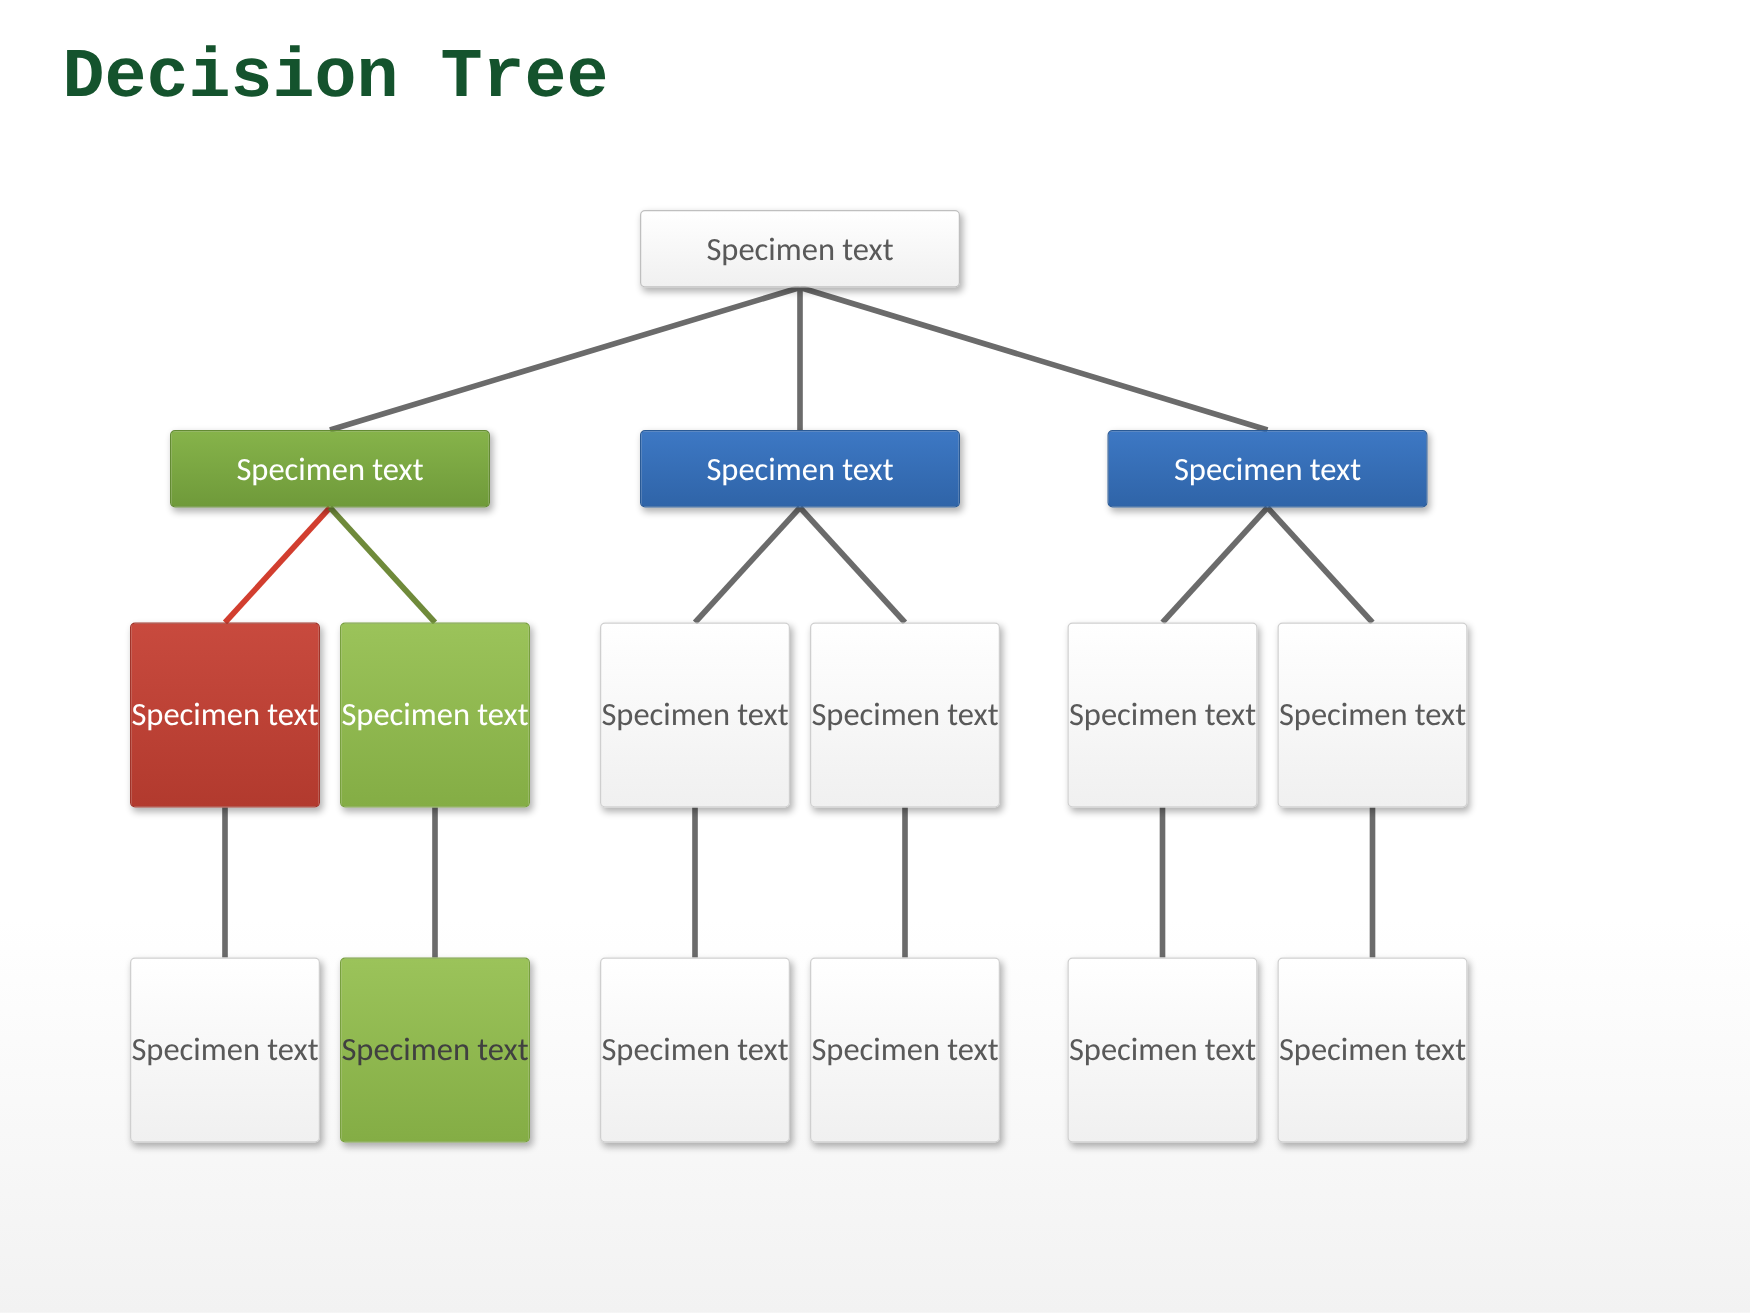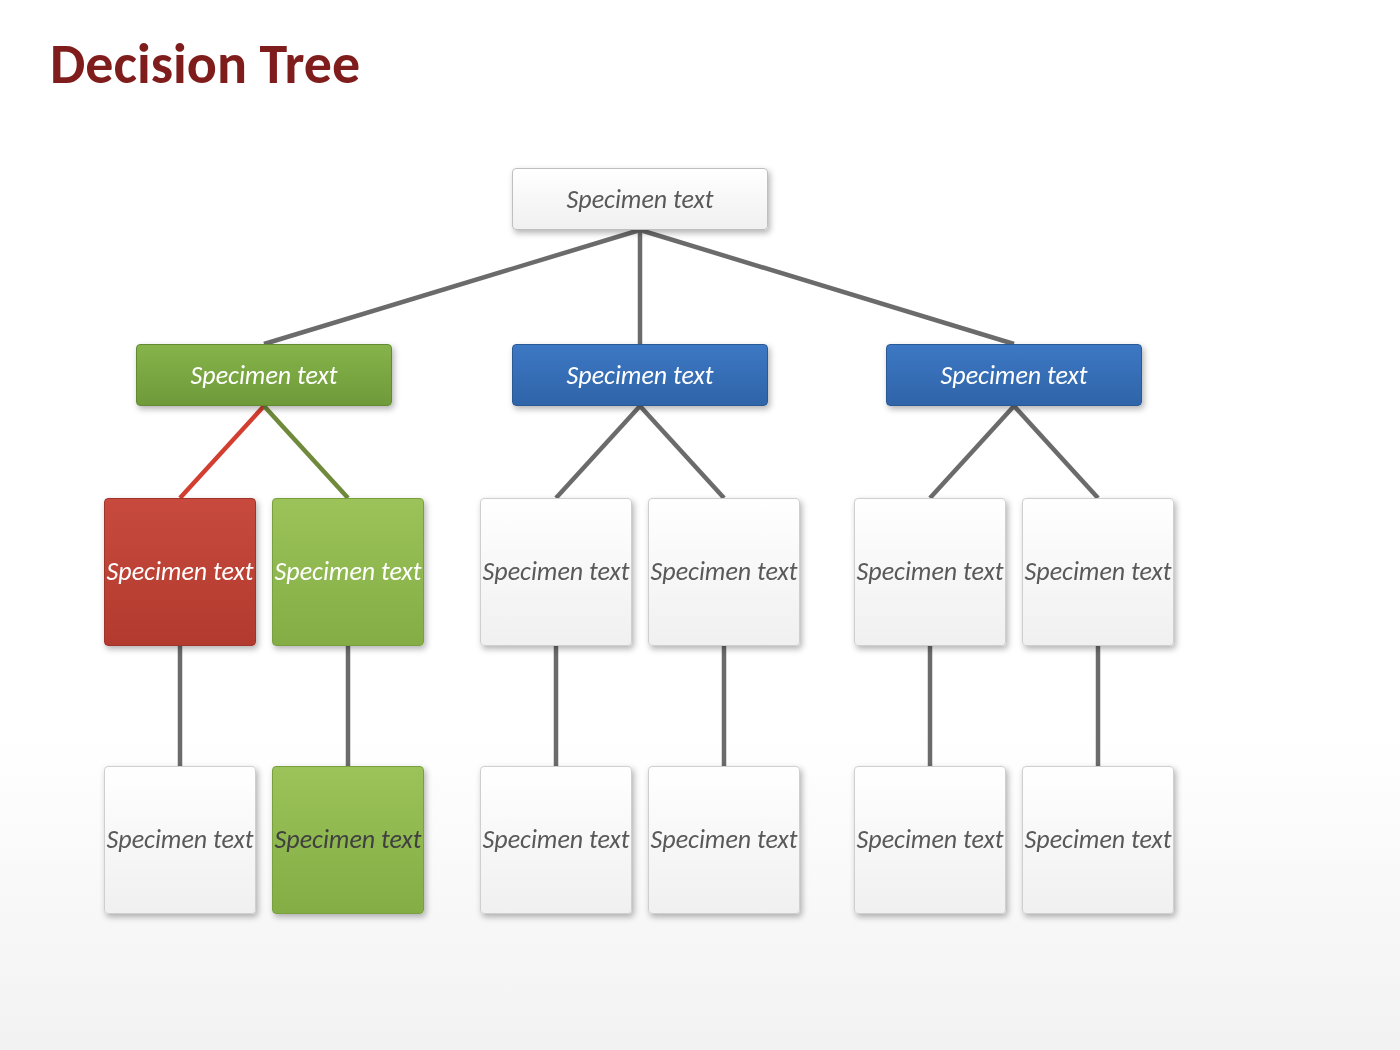--- a/index.html
+++ b/index.html
@@ -1,17 +1,17 @@
 <!DOCTYPE html>
 <html><head>
 <meta charset="utf-8">
 <style>
   html,body{margin:0;padding:0;width:1400px;height:1050px;font-family:'Calibri','Segoe UI',Arial,sans-serif;background:linear-gradient(to bottom,#ffffff 0%,#ffffff 70%,#f2f2f2 100%);}
-  .title{position:absolute;left:50px;top:30px;font-size:56px;font-weight:bold;color:#7f1d1d;}
-  .node{position:absolute;display:flex;align-items:center;justify-content:center;text-align:right;box-shadow:2px 3px 6px rgba(0,0,0,0.3);border-radius:4px;box-sizing:border-box;font-style:italic;}
+  .title{position:absolute;left:50px;top:30px;font-size:56px;font-weight:bold;color:#14532d;font-family:Liberation Mono, monospace;}
+  .node{position:absolute;display:flex;align-items:center;justify-content:center;text-align:right;box-shadow:2px 3px 6px rgba(0,0,0,0.3);border-radius:4px;box-sizing:border-box;}
   .node-root{width:256px;height:62px;background:linear-gradient(to bottom,#ffffff,#f0f0f0);border:1px solid #bfbfbf;color:#595959;font-size:26px;}
   .node-mid{width:256px;height:62px;color:#fff;font-size:26px;}
   .node-leaf{width:152px;height:148px;font-size:26px;line-height:1.15;}
   .blue{background:linear-gradient(to bottom,#3d78c4,#2f64a8);border:1px solid #2a5a95;}
   .green-dark{background:linear-gradient(to bottom,#86b34a,#6f9a3a);border:1px solid #638a33;}
   .green{background:linear-gradient(to bottom,#9bc35a,#84ad45);border:1px solid #78a03e;color:#fff;}
   .green-leaf{background:linear-gradient(to bottom,#9bc35a,#84ad45);border:1px solid #78a03e;color:#404040;}
   .red{background:linear-gradient(to bottom,#c84a3e,#b23a2e);border:1px solid #a0342a;color:#fff;}
   .white{background:linear-gradient(to bottom,#ffffff,#f0f0f0);border:1px solid #cfcfcf;color:#595959;}
   svg.connectors{position:absolute;left:0;top:0;width:1400px;height:1050px;pointer-events:none;}

